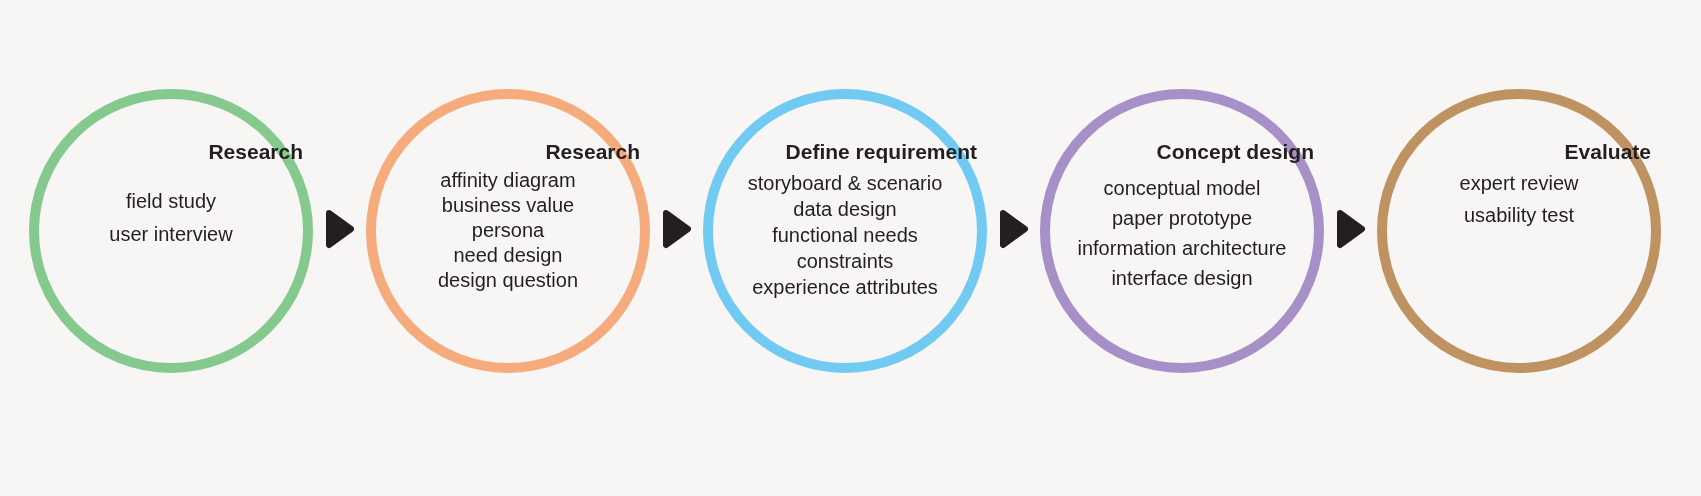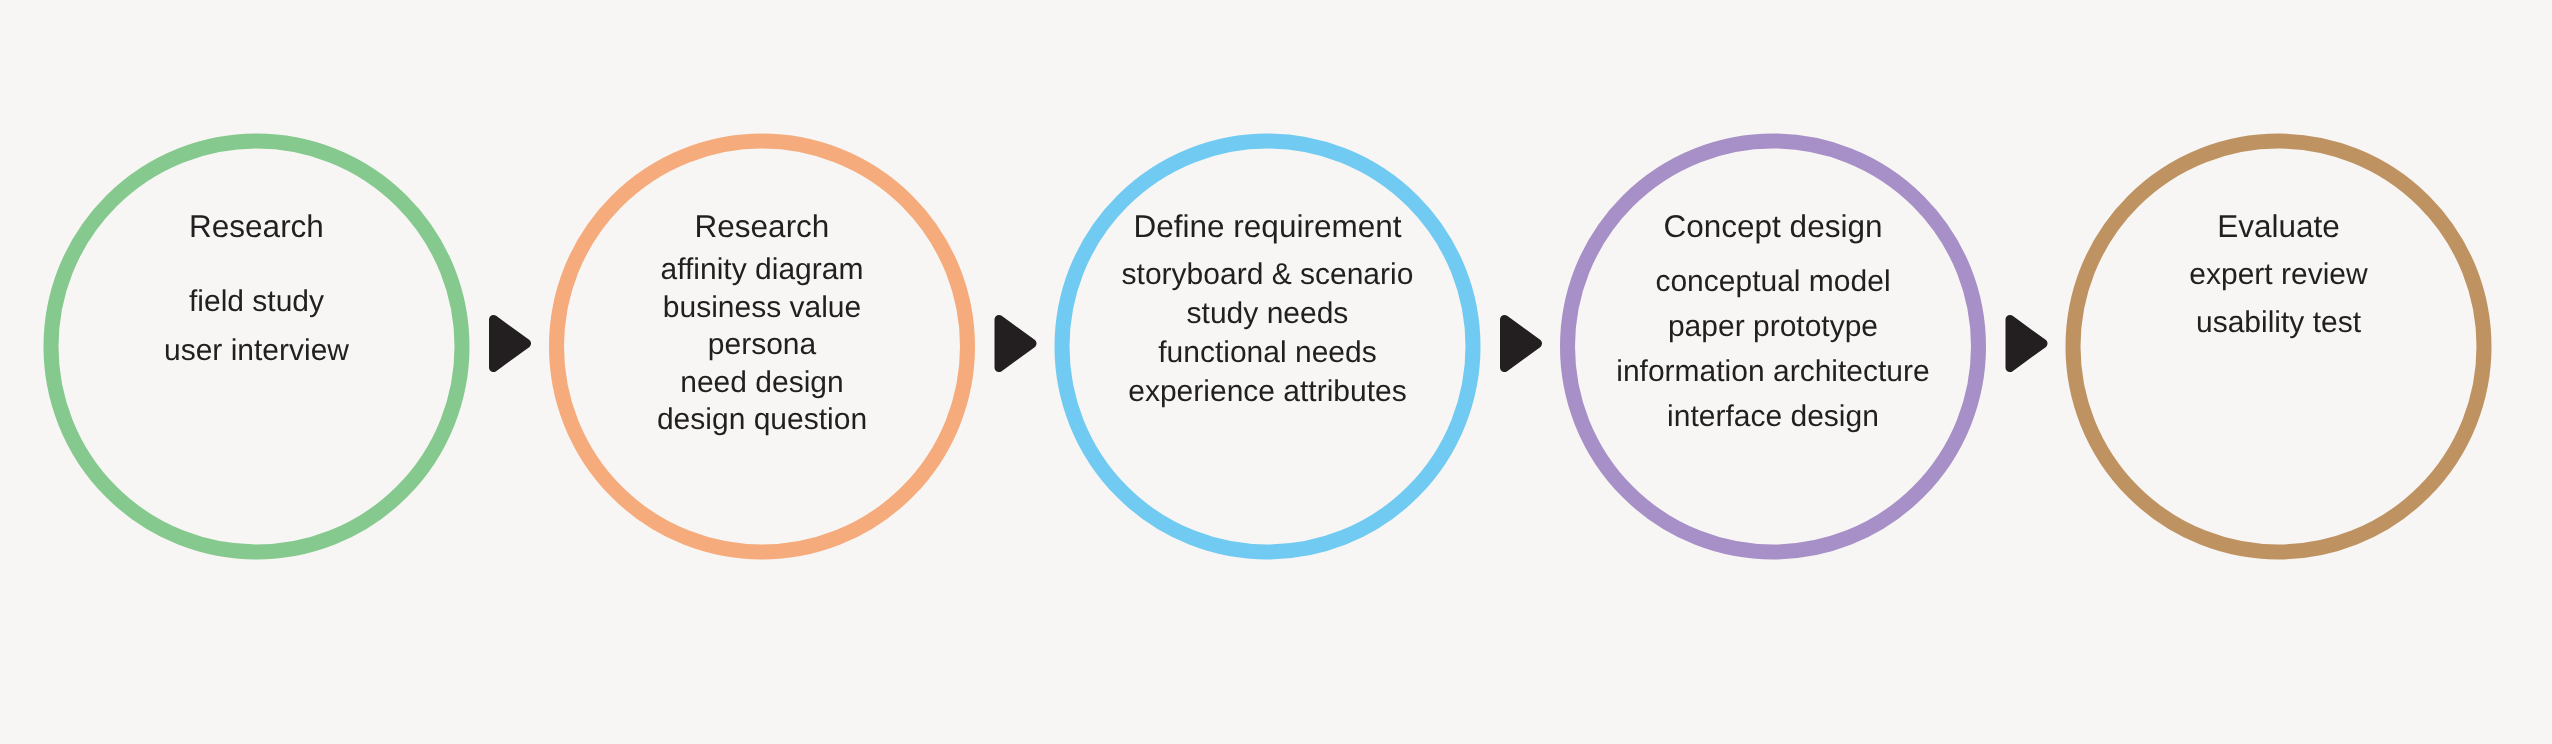--- a/index.html
+++ b/index.html
@@ -33,23 +33,24 @@
     justify-content: center;
     background: transparent;
   }
   .content {
     padding-top: 38px;
     text-align: center;
     width: 100%;
   }
   .stage-title {
     font-size: 21px;
-    font-weight: normal;
+    font-weight: bold;
     line-height: 30px;
     white-space: nowrap;
+    text-align: right;
   }
   .line {
     font-size: 20px;
     white-space: nowrap;
   }
   
   .s1 .stage-title { margin-bottom: 18px; }
   .s1 .line { line-height: 33px; }
   .s2 .stage-title { margin-bottom: 1px; }
   .s2 .line { line-height: 25px; }
@@ -107,22 +108,23 @@
     <div class="arrow-box" style="color: rgb(35, 31, 32);">
       <svg width="30" height="40" viewBox="0 0 30 40">
         <polygon points="4,4 26,20 4,36" fill="currentColor" stroke="currentColor" stroke-width="6" stroke-linejoin="round"></polygon>
       </svg>
     </div>
 
     <div class="circle s3" style="border-color: rgb(112, 202, 242);">
       <div class="content">
         <div class="stage-title">Define requirement</div>
         <div class="line">storyboard &amp; scenario</div>
-        <div class="line">study needs</div>
+        <div class="line">data design</div>
         <div class="line">functional needs</div>
+        <div class="line">constraints</div>
         <div class="line">experience attributes</div>
       </div>
     </div>
 
     <div class="arrow-box" style="color: rgb(35, 31, 32);">
       <svg width="30" height="40" viewBox="0 0 30 40">
         <polygon points="4,4 26,20 4,36" fill="currentColor" stroke="currentColor" stroke-width="6" stroke-linejoin="round"></polygon>
       </svg>
     </div>
 

